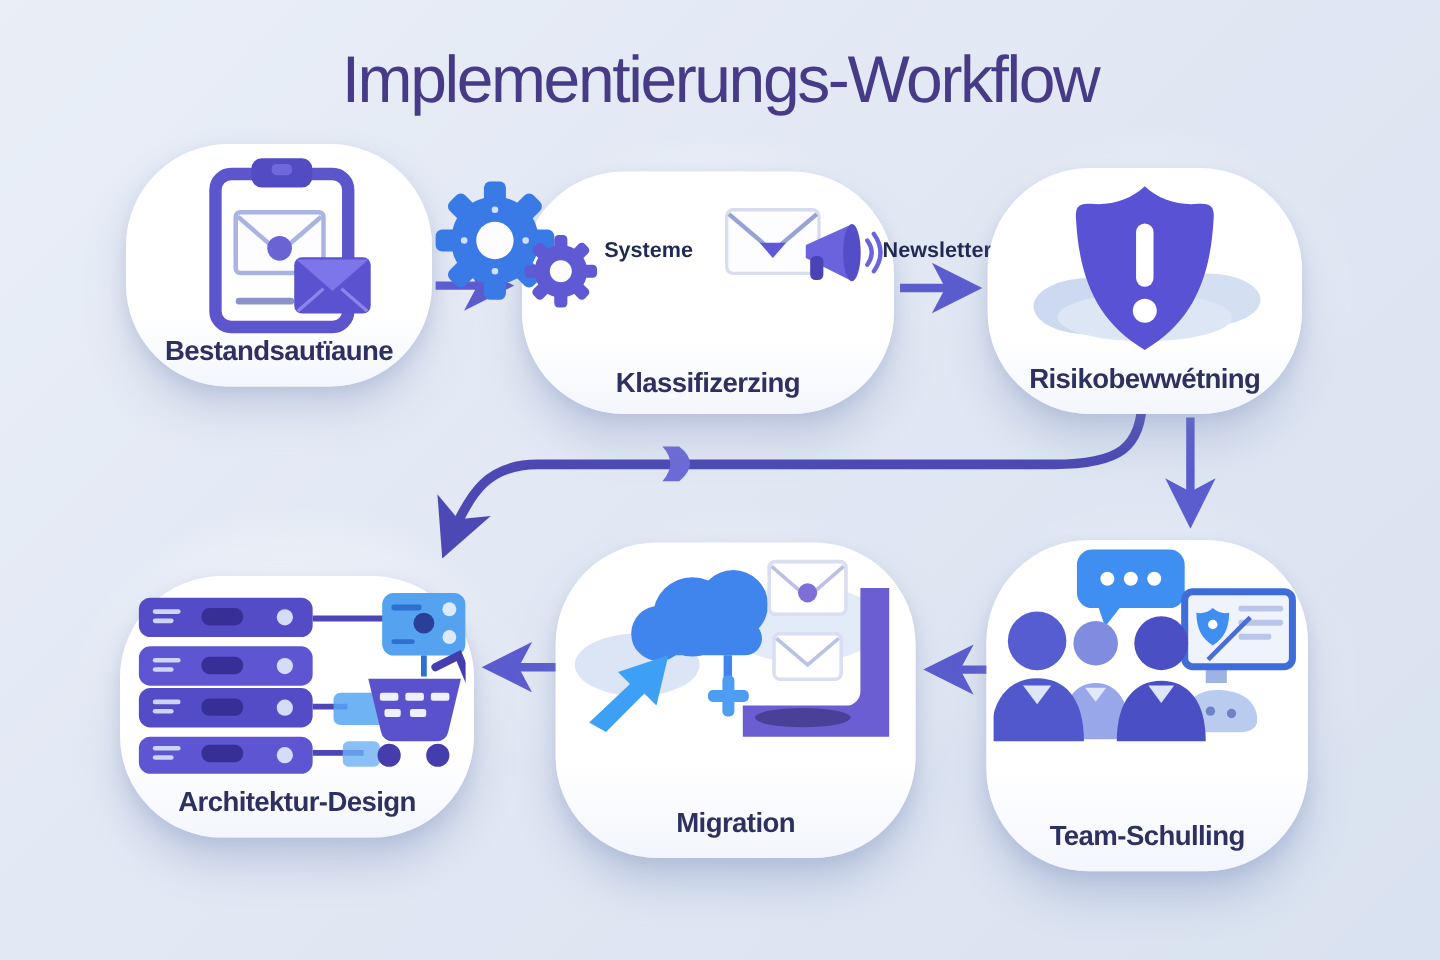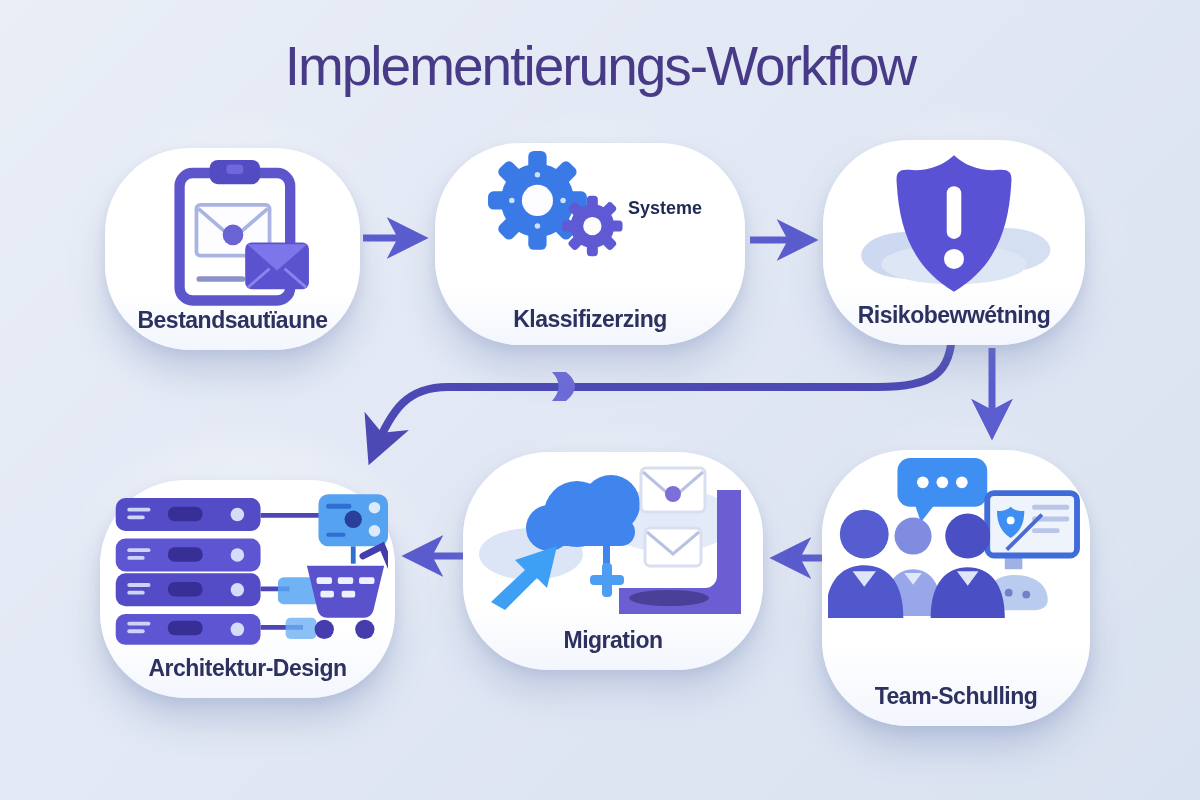--- a/index.html
+++ b/index.html
@@ -56,21 +56,21 @@
     </defs>
     <line x1="363" y1="238" x2="416" y2="238" stroke="#5b5cce" stroke-width="7" marker-end="url(#ah)"></line>
     <line x1="750" y1="240" x2="806" y2="240" stroke="#5b5cce" stroke-width="7" marker-end="url(#ah)"></line>
     <line x1="992" y1="348" x2="992" y2="428" stroke="#5b5cce" stroke-width="7" marker-end="url(#ah)"></line>
     <path d="M952,330 C952,374 932,387 878,387 L448,387 C408,387 392,408 374,452" fill="none" stroke="#4c49b4" stroke-width="8" stroke-linecap="round" marker-end="url(#ah2)"></path>
     <path d="M552,372 L566,372 Q584,386 566,401 L552,401 Q565,386 552,372 Z" fill="#6d6bd8"></path>
     <line x1="836" y1="558" x2="782" y2="558" stroke="#5b5cce" stroke-width="7" marker-end="url(#ah)"></line>
     <line x1="466" y1="556" x2="414" y2="556" stroke="#5b5cce" stroke-width="7" marker-end="url(#ah)"></line>
   </svg>
 
-  <div class="node" style="left:105px;top:148px;width:255px;height:202px;">
+  <div class="node" style="left:105px;top:120px;width:255px;height:202px;">
     <div class="icon-wrap" style="top:10px;">
       <svg width="210" height="150" viewBox="0 0 210 160">
         <rect x="48" y="16" width="118" height="136" rx="14" fill="#ffffff" stroke="#5d55cc" stroke-width="11"></rect>
         <rect x="80" y="2" width="54" height="26" rx="9" fill="#524bc2"></rect>
         <rect x="98" y="7" width="18" height="10" rx="4" fill="#6f68da"></rect>
         <rect x="66" y="50" width="78" height="54" rx="4" fill="#fdfdff" stroke="#aab4e2" stroke-width="4"></rect>
         <path d="M68,54 L105,86 L142,54" fill="none" stroke="#aab4e2" stroke-width="4"></path>
         <circle cx="105" cy="82" r="11" fill="#6a63d4"></circle>
         <rect x="66" y="126" width="52" height="6" rx="3" fill="#8b93c9"></rect>
         <g transform="translate(118,90)">
@@ -117,20 +117,36 @@
                 <rect x="-6" y="-33" width="12" height="14" rx="4" transform="rotate(270)"></rect>
                 <rect x="-6" y="-33" width="12" height="14" rx="4" transform="rotate(315)"></rect>
               </g>
               <circle r="24" fill="#6059d4"></circle>
               <circle r="10" fill="#fdfdff"></circle>
             </g>
           </svg>
         </span>
         <div class="sub-label">Systeme</div>
       </div>
+      <div class="icon-col">
+        <span>
+          <svg width="140" height="108" viewBox="0 0 140 118">
+            <rect x="4" y="26" width="84" height="58" rx="6" fill="#fdfdff" stroke="#d7ddef" stroke-width="3"></rect>
+            <path d="M6,30 L46,64 L86,30" fill="none" stroke="#97a3d6" stroke-width="4"></path>
+            <polygon points="34,56 58,56 46,70" fill="#5f58d6"></polygon>
+            <g transform="translate(76,38)">
+              <polygon points="0,20 40,2 40,52 0,32" fill="#6a63dd"></polygon>
+              <ellipse cx="42" cy="27" rx="8" ry="26" fill="#554dc8"></ellipse>
+              <rect x="4" y="30" width="12" height="22" rx="5" fill="#4a43b5"></rect>
+              <path d="M56,16 q8,11 0,22 M62,10 q12,17 0,34" stroke="#6a63dd" stroke-width="4" fill="none" stroke-linecap="round"></path>
+            </g>
+          </svg>
+        </span>
+        <div class="sub-label">Newsletter</div>
+      </div>
     </div>
     <div class="node-label" style="bottom:12px;">Klassifizerzing</div>
   </div>
 
   <div class="node" style="left:823px;top:140px;width:262px;height:205px;">
     <div class="icon-wrap" style="top:8px;">
       <svg width="220" height="150" viewBox="0 0 220 165">
         <ellipse cx="60" cy="118" rx="52" ry="26" fill="#ccd9f0"></ellipse>
         <ellipse cx="168" cy="112" rx="48" ry="24" fill="#d4dff2"></ellipse>
         <ellipse cx="110" cy="128" rx="80" ry="22" fill="#dde6f5"></ellipse>
@@ -196,21 +212,21 @@
               <rect x="36" y="40" width="14" height="7" rx="2"></rect>
           </g>
           <circle cx="18" cy="80" r="10" fill="#453cae"></circle>
           <circle cx="60" cy="80" r="10" fill="#453cae"></circle>
         </g>
       </svg>
     </div>
     <div class="node-label">Architektur-Design</div>
   </div>
 
-  <div class="node" style="left:463px;top:452px;width:300px;height:218px;">
+  <div class="node" style="left:463px;top:452px;width:300px;height:263px;">
     <div class="icon-wrap" style="top:10px;">
       <svg width="280" height="158" viewBox="0 0 280 158">
         <ellipse cx="58" cy="92" rx="52" ry="26" fill="#dce5f5"></ellipse>
         <ellipse cx="196" cy="58" rx="66" ry="32" fill="#e4ebf8"></ellipse>
         <g fill="#4085ee">
           <circle cx="104" cy="52" r="33"></circle>
           <circle cx="138" cy="42" r="29"></circle>
           <circle cx="76" cy="66" r="23"></circle>
           <rect x="54" y="56" width="108" height="28" rx="14"></rect>
           <rect x="130" y="84" width="7" height="26"></rect>

